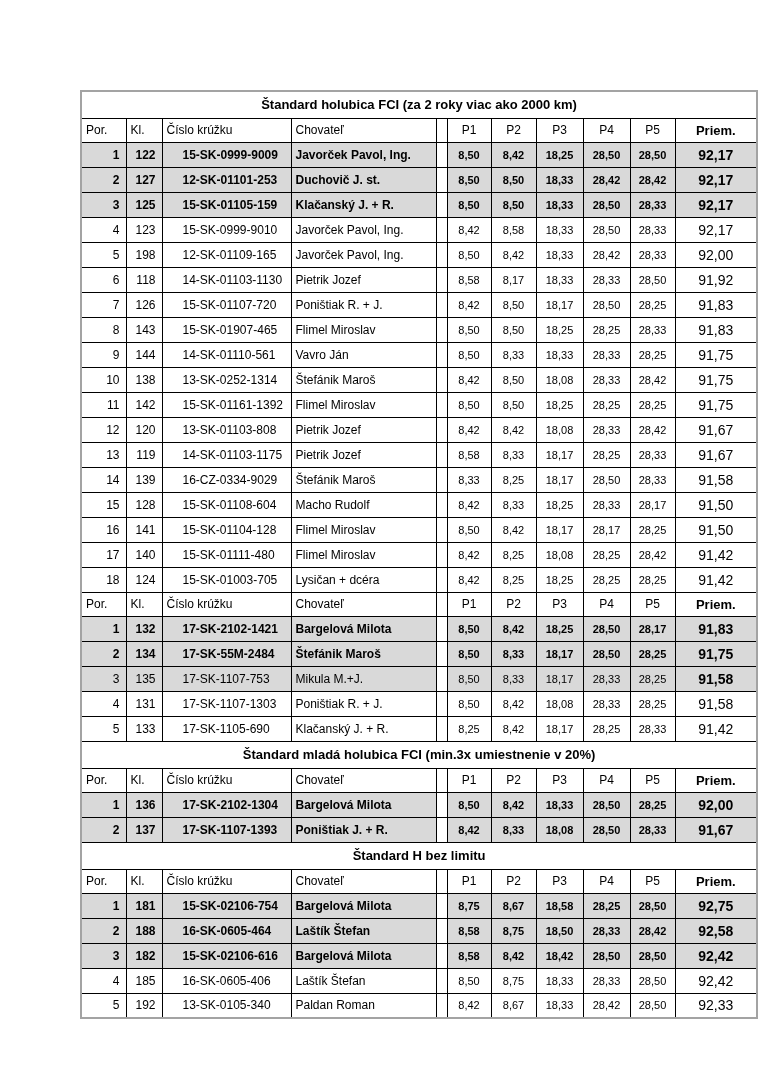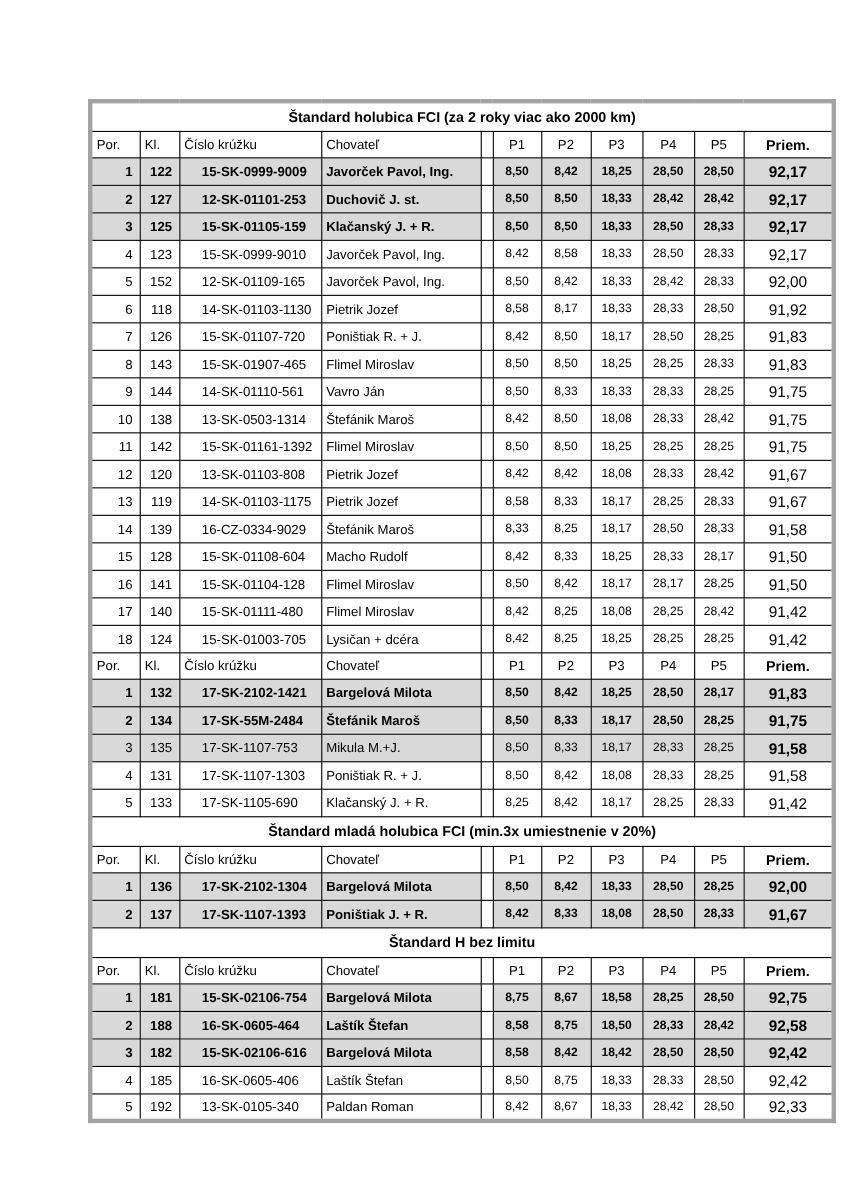--- a/index.html
+++ b/index.html
@@ -10,21 +10,21 @@
     font-family: "Liberation Sans", sans-serif;
     color: #000000;
   }
   .page { position: relative; width: 768px; height: 1086px; background: #fff; overflow: hidden; }
 
   table.results {
     position: absolute; left: 80px; top: 90px;
     width: 676px;
     border-collapse: collapse;
     table-layout: fixed;
-    border: 4px solid #a3a3a3;
+    border: 2px solid #a3a3a3;
   }
   table.results td {
     border: 1px solid #000;
     padding: 0 2px;
     overflow: hidden;
     white-space: nowrap;
     font-size: 12px;
     vertical-align: middle;
   }
 
@@ -140,21 +140,21 @@
           <td class="c4"></td>
           <td class="c5">8,42</td>
           <td class="c6">8,58</td>
           <td class="c7">18,33</td>
           <td class="c8">28,50</td>
           <td class="c9">28,33</td>
           <td class="c10">92,17</td>
         </tr>
         <tr class="data-row">
           <td class="c0">5</td>
-          <td class="c1">152</td>
+          <td class="c1">198</td>
           <td class="c2">12-SK-01109-165</td>
           <td class="c3">Javorček Pavol, Ing.</td>
           <td class="c4"></td>
           <td class="c5">8,50</td>
           <td class="c6">8,42</td>
           <td class="c7">18,33</td>
           <td class="c8">28,42</td>
           <td class="c9">28,33</td>
           <td class="c10">92,00</td>
         </tr>
@@ -206,21 +206,21 @@
           <td class="c5">8,50</td>
           <td class="c6">8,33</td>
           <td class="c7">18,33</td>
           <td class="c8">28,33</td>
           <td class="c9">28,25</td>
           <td class="c10">91,75</td>
         </tr>
         <tr class="data-row">
           <td class="c0">10</td>
           <td class="c1">138</td>
-          <td class="c2">13-SK-0503-1314</td>
+          <td class="c2">13-SK-0252-1314</td>
           <td class="c3">Štefánik Maroš</td>
           <td class="c4"></td>
           <td class="c5">8,42</td>
           <td class="c6">8,50</td>
           <td class="c7">18,08</td>
           <td class="c8">28,33</td>
           <td class="c9">28,42</td>
           <td class="c10">91,75</td>
         </tr>
         <tr class="data-row">

